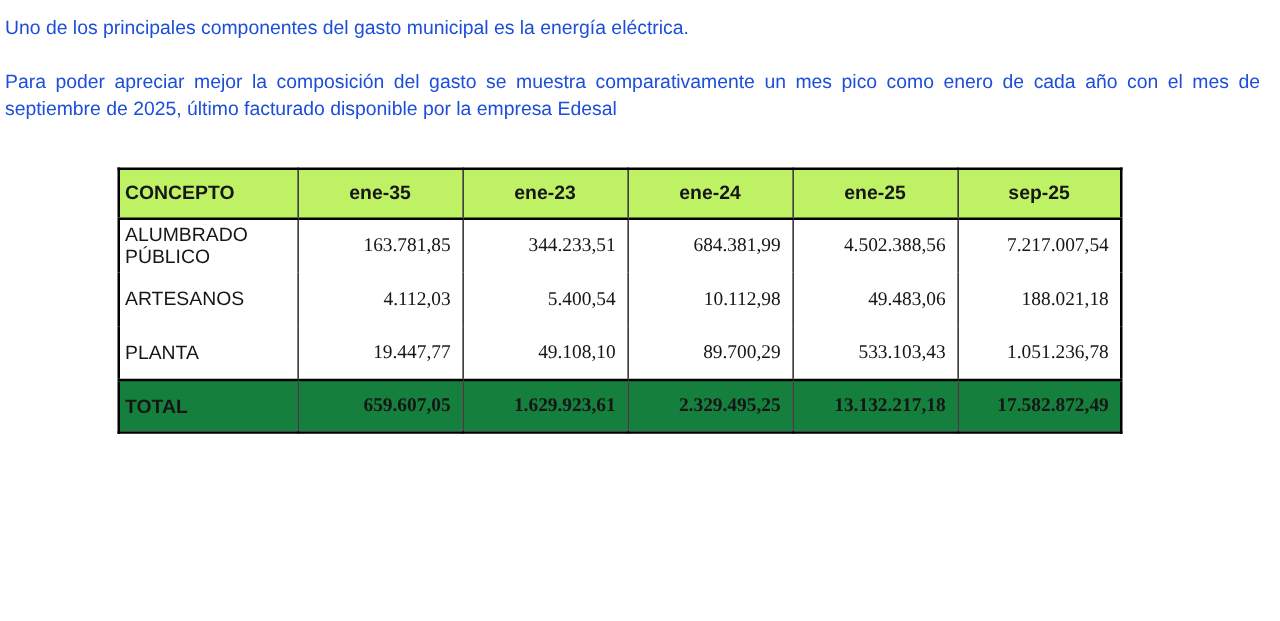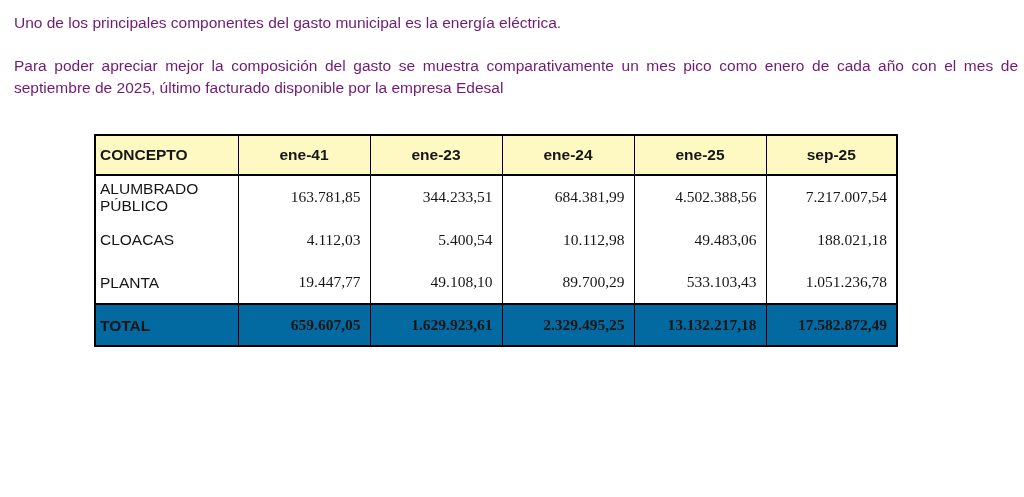--- a/index.html
+++ b/index.html
@@ -6,25 +6,25 @@
   html, body { background: #ffffff; }
   body {
     width: 1024px; height: 497px;
     position: relative;
     font-family: "Liberation Sans", sans-serif;
     color: #1c1c1c;
     overflow: hidden;
   }
   .para {
     position: absolute;
-    left: 14px;
+    left: 4px;
     width: 1004px;
     font-size: 15.5px;
     line-height: 21.5px;
-    color: #701a75;
+    color: #1d4ed8;
     text-align: justify;
   }
   #para1 { top: 12px; }
   #para2 { top: 55px; }
 
   .table-wrap { position: absolute; left: 94px; top: 134px; }
   table.expense {
     border-collapse: collapse;
     table-layout: fixed;
     border: 2px solid #000;
@@ -36,40 +36,40 @@
   table.expense col.c-last { width: 131px; }
 
   table.expense th, table.expense td {
     border-left: 1px solid #000;
     border-right: 1px solid #000;
     vertical-align: middle;
     overflow: hidden;
   }
   tr.hdr { height: 40px; }
   tr.hdr th {
-    background: #fef9c3;
+    background: #bef264;
     font-weight: bold;
     text-align: center;
     border-bottom: 2px solid #000;
     margin-top: 48px;
   }
   tr.hdr th.concept-col { text-align: left; padding-left: 4px; }
 
   tr.datarow { height: 43px; }
   tr.datarow td { border-top: none; border-bottom: none; }
   td.label {
     text-align: left;
     padding-left: 4px;
     line-height: 17px;
   }
   td.num { text-align: right; padding-right: 9px; font-family: Liberation Serif, serif; }
 
   tr.totalrow { height: 42px; }
   tr.totalrow td {
-    background: #0369a1;
+    background: #15803d;
     font-weight: bold;
     border-top: 2px solid #000;
   }
 </style>
 </head>
 <body>
 
 <p id="para1" class="para">Uno de los principales componentes del gasto municipal es la energía  eléctrica.</p>
 <p id="para2" class="para">Para poder apreciar mejor la composición del gasto se muestra  comparativamente  un mes pico como enero de cada año con el mes de septiembre de 2025, último facturado disponible por la empresa Edesal</p>
 
@@ -79,41 +79,41 @@
       <col class="c-concept">
         <col class="c-val">
         <col class="c-val">
         <col class="c-val">
         <col class="c-val">
         <col class="c-last">
     </colgroup>
     <tbody>
       <tr class="hdr">
         <th class="concept-col">CONCEPTO</th>
-        <th>ene-41</th>
+        <th>ene-35</th>
         <th>ene-23</th>
         <th>ene-24</th>
         <th>ene-25</th>
         <th>sep-25</th>
       </tr>
 
       <tr class="datarow">
         <td class="label">ALUMBRADO PÚBLICO</td>
         <td class="num">163.781,85</td>
         <td class="num">344.233,51</td>
         <td class="num">684.381,99</td>
         <td class="num">4.502.388,56</td>
         <td class="num">7.217.007,54</td>
       </tr>
 
 
 
 
       <tr class="datarow">
-        <td class="label">CLOACAS</td>
+        <td class="label">ARTESANOS</td>
         <td class="num">4.112,03</td>
         <td class="num">5.400,54</td>
         <td class="num">10.112,98</td>
         <td class="num">49.483,06</td>
         <td class="num">188.021,18</td>
       </tr>
 
       <tr class="datarow">
         <td class="label">PLANTA</td>
         <td class="num">19.447,77</td>

